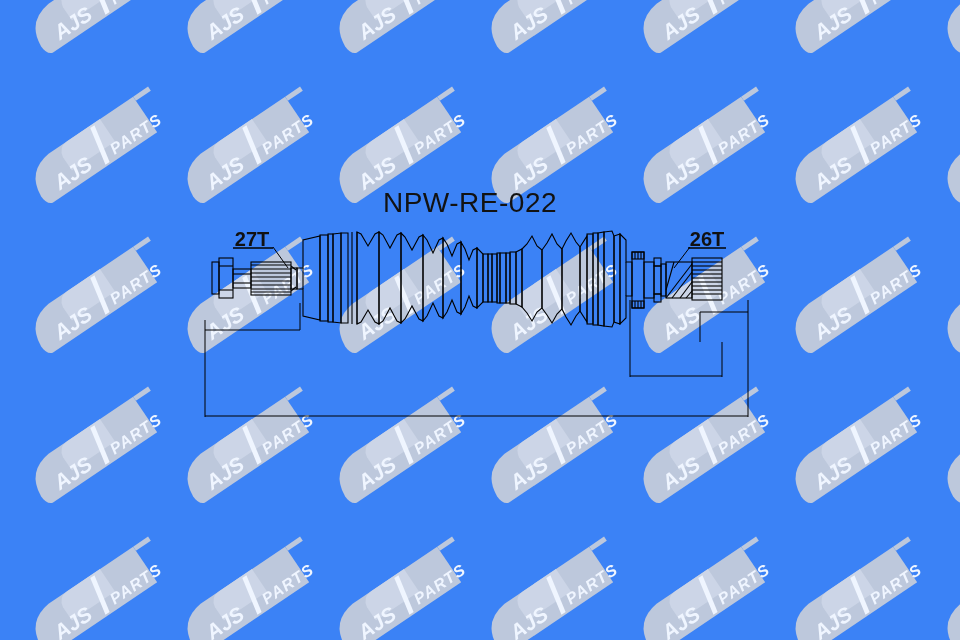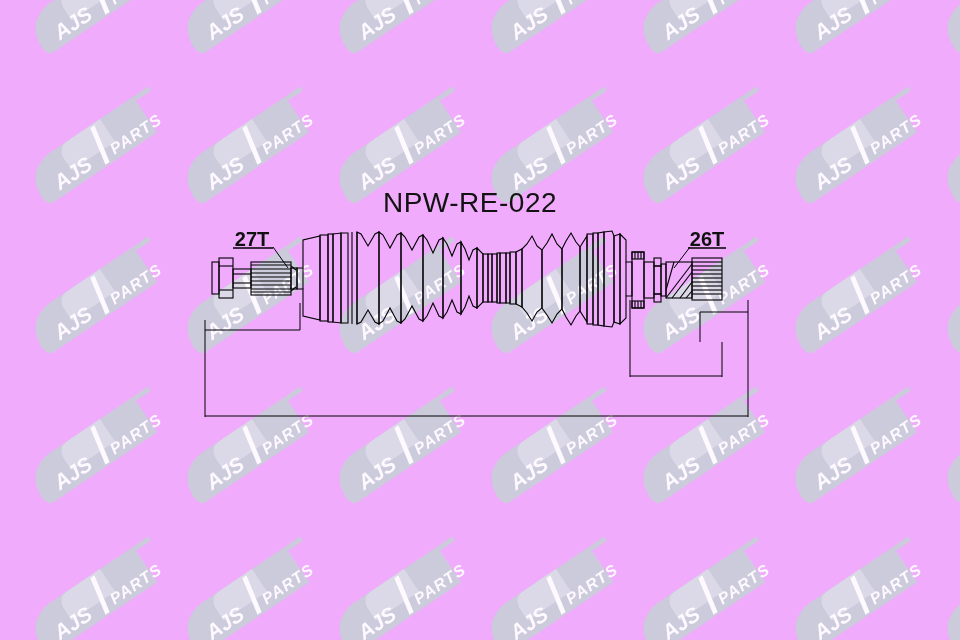--- a/index.html
+++ b/index.html
@@ -8,21 +8,21 @@
     padding: 0;
     background: #ffffff;
   }
   body {
     font-family: "Liberation Sans", sans-serif;
   }
   #stage {
     position: relative;
     width: 960px;
     height: 640px;
-    background: #f0abfc;
+    background: #3b82f6;
     overflow: hidden;
   }
   #watermark-layer {
     position: absolute;
     left: 0; top: 0;
     width: 960px;
     height: 640px;
     z-index: 1;
     pointer-events: none;
   }

